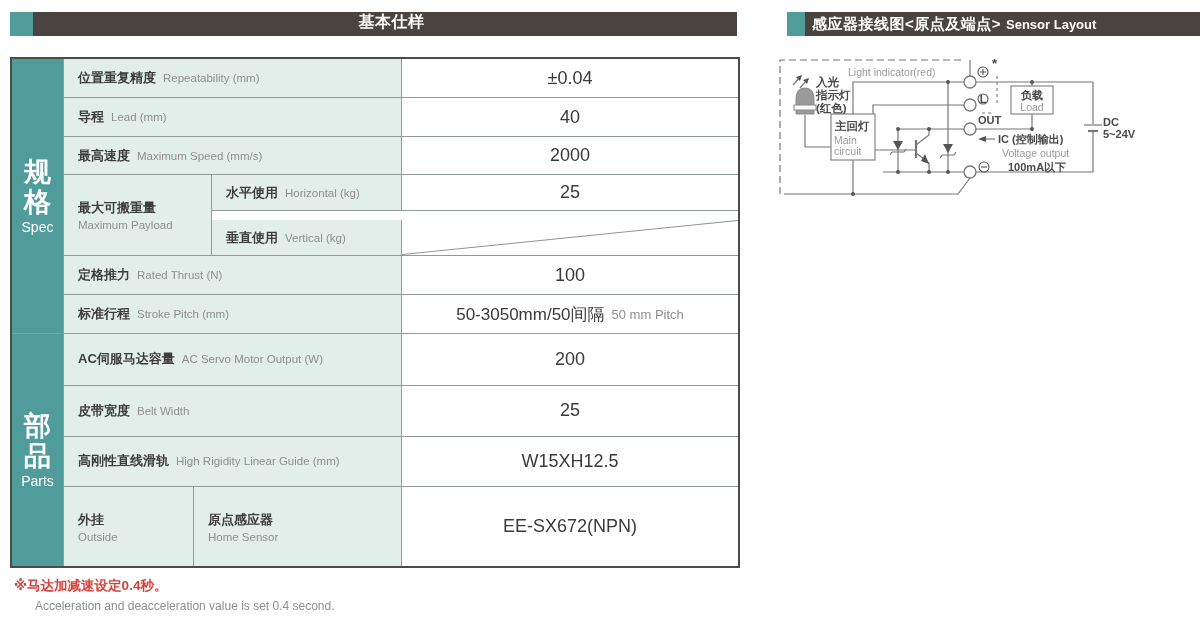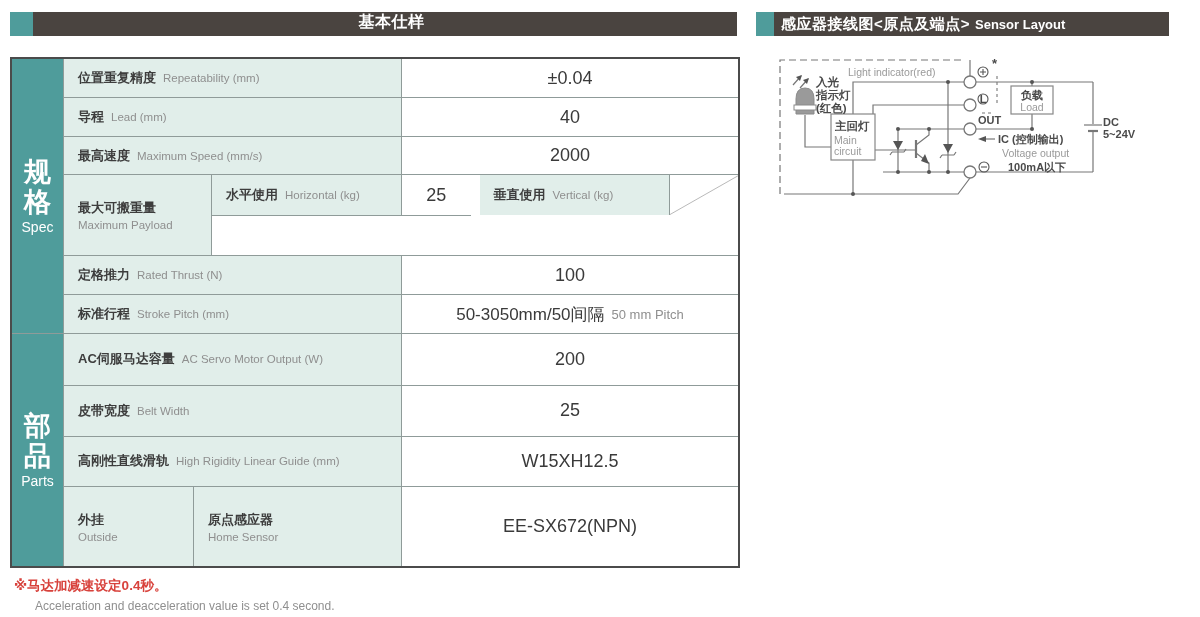--- a/index.html
+++ b/index.html
@@ -10,21 +10,21 @@
   html,body{margin:0;padding:0;}
   body{width:1200px;height:617px;position:relative;background:#fff;
        font-family:"Liberation Sans","DejaVu Sans",sans-serif;overflow:hidden;}
 
   
   .hdr{position:absolute;top:12px;height:24px;display:flex;}
   .hdr .accent{width:23px;height:24px;background:var(--teal);flex:0 0 auto;}
   .hdr .bar{flex:1;background:var(--bar);color:#fff;display:flex;align-items:center;gap:9px;}
   .hdr-left{left:10px;width:727px;}
   .hdr-left .bar{padding-left:13px;flex-direction:column;}
-  .hdr-right{left:756px;width:413px;}
+  .hdr-right{left:787px;width:413px;}
   .hdr-right .accent{width:18px;}
   .hdr-right .bar{padding-left:7px;gap:5px;}
   .hcn{font-size:16px;font-weight:700;letter-spacing:0.5px;white-space:nowrap;}
   .hen{font-size:13px;font-weight:600;white-space:nowrap;}
   .hdr-right .hcn{font-size:15px;}
 
   
   .spec-table{position:absolute;left:10px;top:57px;width:730px;border:2px solid var(--outer);background:#fff;}
   .tsection{display:flex;}
   .tsection.parts{border-top:1px solid var(--line);}
@@ -40,21 +40,21 @@
   .cn{font-size:13px;color:var(--dark);font-weight:600;white-space:nowrap;}
   .en{font-size:11.5px;color:var(--gray);white-space:nowrap;}
   .val{flex:1;background:#fff;display:flex;align-items:center;justify-content:center;
        font-size:18px;color:#3a3a3a;position:relative;gap:7px;}
   .val .vcn{font-size:17px;color:#3a3a3a;}
   .val .ven{font-size:13px;color:var(--gray);}
   
   .pblock{display:flex;height:81px;border-bottom:1px solid var(--line);}
   .pmain{width:148px;background:var(--cellbg);border-right:1px solid var(--line);
          display:flex;flex-direction:column;justify-content:center;padding-left:14px;gap:2px;flex:0 0 auto;}
-  .psub{flex:1;display:flex;gap:9px;}
+  .psub{flex:1;display:flex;flex-direction:column;gap:9px;}
   .psub .trow{flex:1;}
   .psub .trow.last{border-bottom:none;}
   .psub .lbl{width:190px;}
   
   .stack{flex-direction:column;align-items:flex-start;justify-content:center;gap:2px;}
   .lbl.home{width:208px;}
   .lbl.mount{width:130px;}
   .diag{position:absolute;left:0;top:0;width:100%;height:100%;}
 
   

